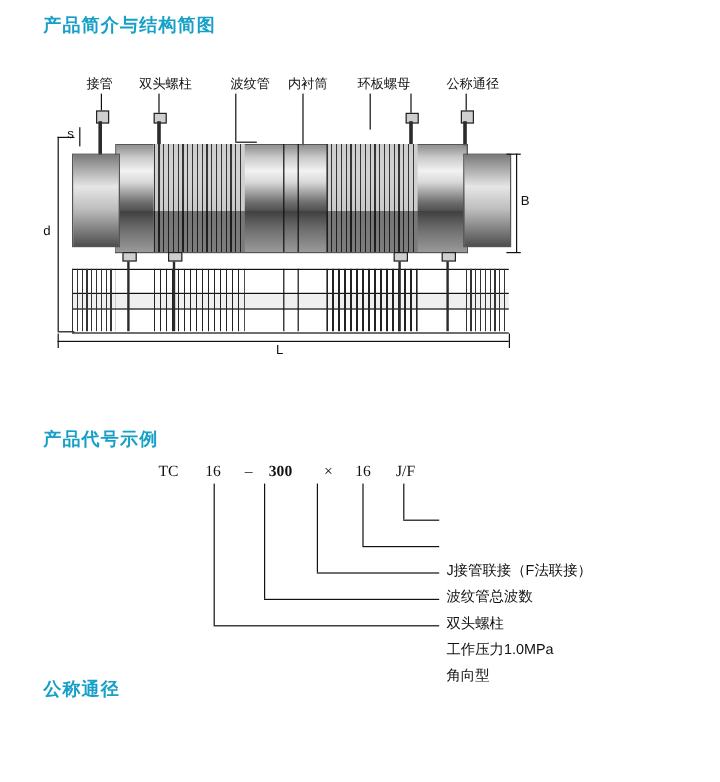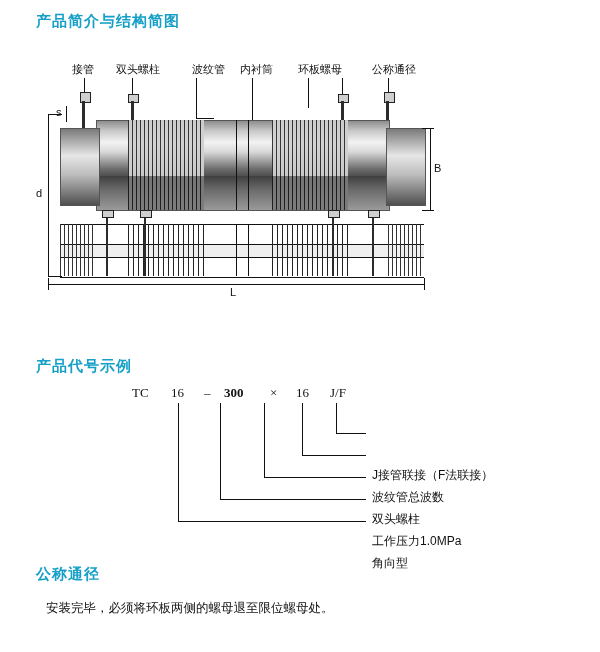--- a/index.html
+++ b/index.html
@@ -189,14 +189,13 @@
   <div class="cdesc" style="left:336px;top:40px;">J接管联接（F法联接）</div>
   <div class="cdesc" style="left:336px;top:62px;">波纹管总波数</div>
   <div class="cdesc" style="left:336px;top:84px;">双头螺柱</div>
   <div class="cdesc" style="left:336px;top:106px;">工作压力1.0MPa</div>
   <div class="cdesc" style="left:336px;top:128px;">角向型</div>
 </div>
 
 <div id="t3" class="section-title">公称通径</div>
 
 <div id="notes">
-  <div class="note">安装完毕，必须将环板两侧的螺母退至限位螺母处。</div>
 </div>
 
 </body></html>

